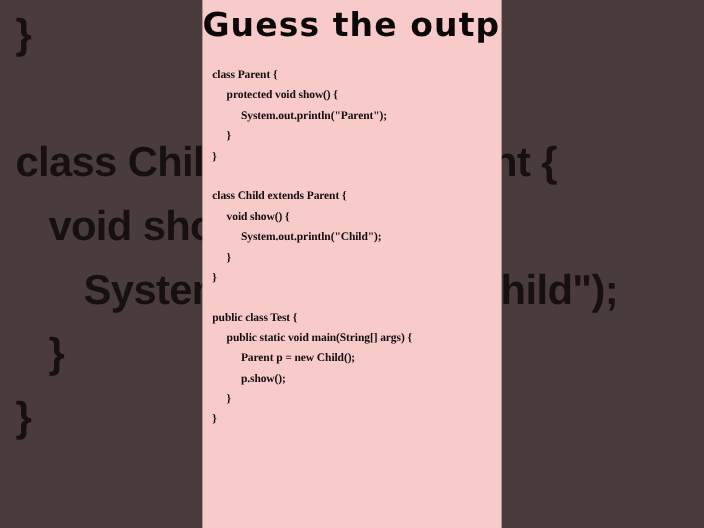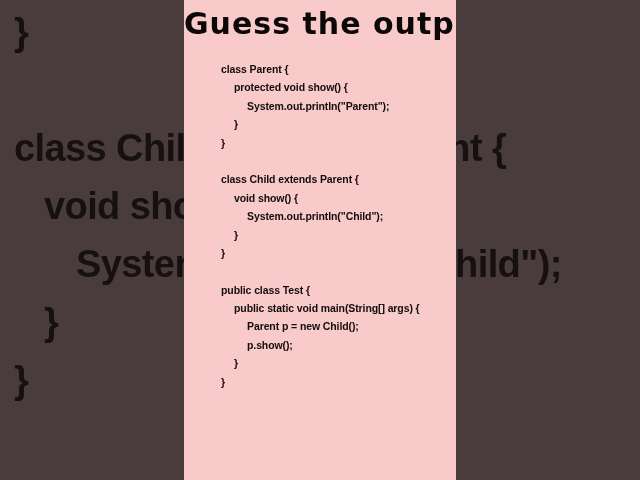--- a/index.html
+++ b/index.html
@@ -43,28 +43,27 @@
     font-weight:700;
     font-size:30px;
     letter-spacing:1px;
     color:#0c0808;
     white-space:nowrap;
   }
 
   
   #code{
     position:absolute;left:9px;top:60px;width:262px;
-    font-family:Liberation Sans, sans-serif;
+    font-family:Liberation Serif, serif;
     font-weight:700;
     font-size:10.5px;
     line-height:18.4px;
     color:#120c0c;
     white-space:pre;
     letter-spacing:-0.1px;
-    margin-left:28px;
   }
   #code .cl{display:block;height:18.4px;}
   #code .blank{height:18.4px;}
   #code .in1{padding-left:13px;}
   #code .in2{padding-left:26px;}
 </style>
 </head>
 <body>
 
 <div id="stage" style="background: rgb(74, 60, 60);">

